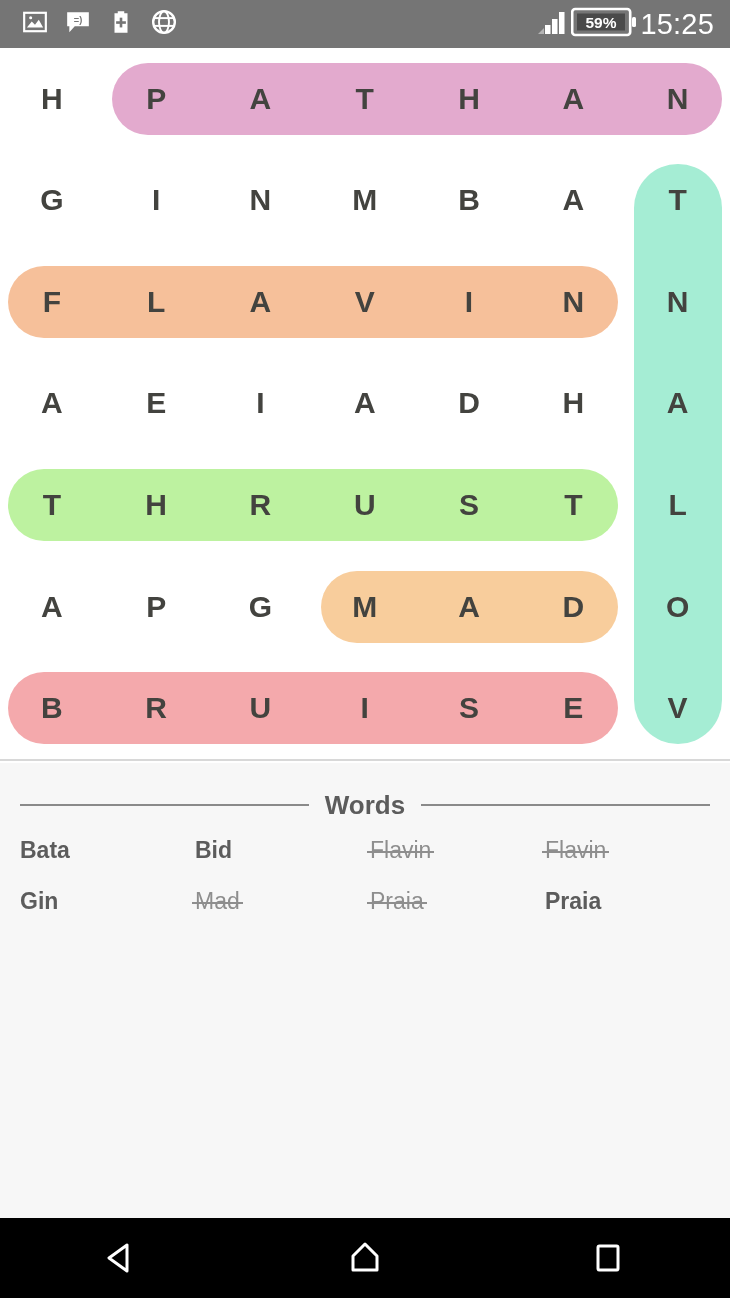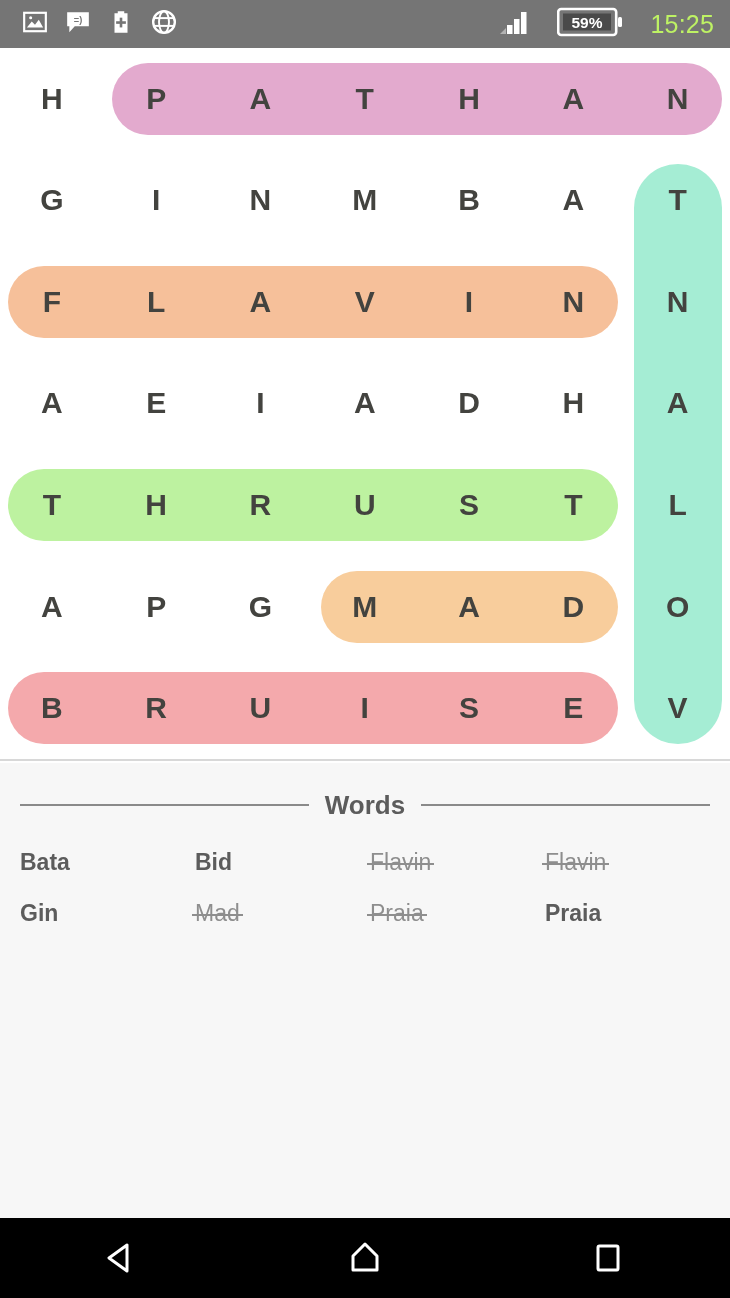--- a/index.html
+++ b/index.html
@@ -12,25 +12,25 @@
   #root { position:relative; width:730px; height:1298px; }
 
   
   .statusbar {
     position:absolute; left:0; top:0; width:730px; height:48px;
     background:#757575;
     display:flex; align-items:center;
   }
   .status-left { display:flex; align-items:center; gap:17px; padding-left:22px; }
   .status-right {
-    margin-left:auto; display:flex; align-items:center; gap:27px; padding-right:16px;
+    margin-left:auto; display:flex; align-items:center; gap:3px; padding-right:16px;
   }
   .sb-icon { display:block; }
   .clock {
-    color:#bef264; font-size:25px; font-weight:400; letter-spacing:0.2px;
+    color:#ffffff; font-size:29px; font-weight:400; letter-spacing:0.2px;
     line-height:1; font-family:"Liberation Sans", sans-serif;
   }
 
   
   .grid-panel {
     position:absolute; left:0; top:48px; width:730px; height:713px;
     background:#ffffff;
     border-bottom:2px solid #d8d8d8;
     overflow:hidden;
   }
@@ -68,21 +68,21 @@
   .hrule { flex:1 1 auto; height:2px; background:#8a8a8a; }
   .words-title {
     color:#5c5c5c; font-size:26px; font-weight:700;
     font-family:"Liberation Sans", sans-serif;
     white-space:nowrap;
     text-align:center;
   }
   .words-grid {
     position:absolute; left:20px; top:74px; width:700px;
   }
-  .word-row { display:flex; height:51px; align-items:center; }
+  .word-row { display:flex; height:51px; align-items:flex-start; }
   .word-cell { width:175px; flex:0 0 175px; }
   .word {
     color:#5c5c5c; font-size:23px; font-weight:700;
     font-family:"Liberation Sans", sans-serif;
     display:inline-block; position:relative;
   }
   .word.found { color:#8e8e8e; font-weight:400; }
   .word.found::after {
     content:""; position:absolute;
     left:-3px; right:-3px; top:52%; height:2px;

